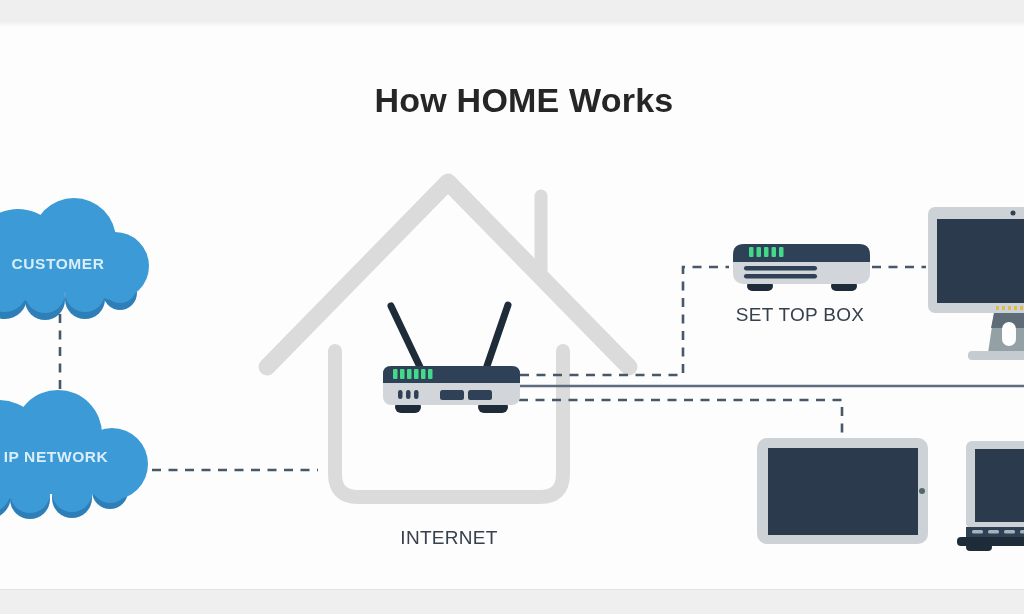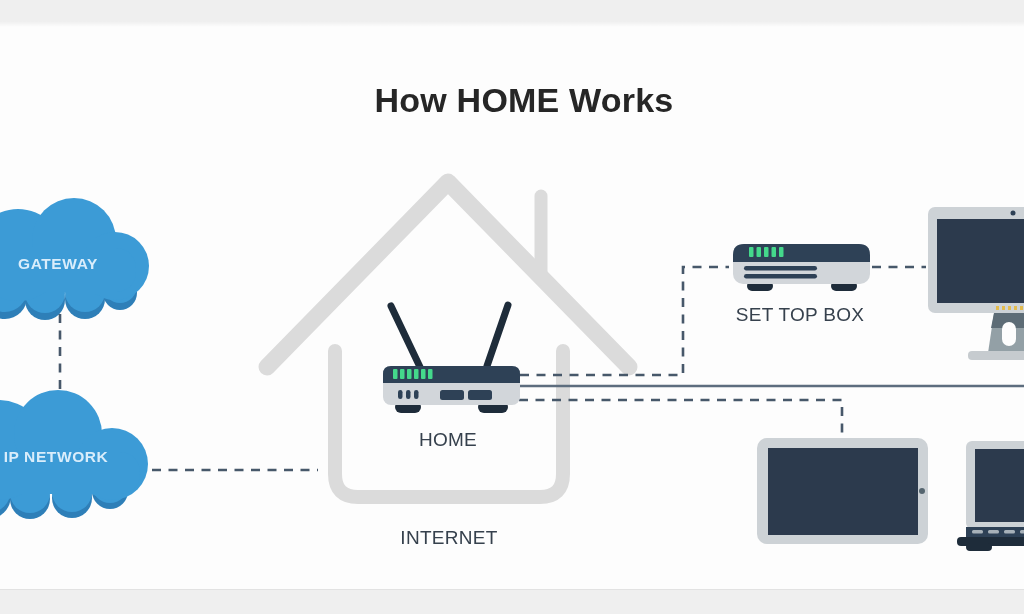--- a/index.html
+++ b/index.html
@@ -156,23 +156,22 @@
     <rect class="dk" x="966" y="527" width="122" height="11"></rect>
     <rect class="keys" x="972" y="530" width="11" height="3.5" rx="1.5"></rect>
     <rect class="keys" x="988" y="530" width="11" height="3.5" rx="1.5"></rect>
     <rect class="keys" x="1004" y="530" width="11" height="3.5" rx="1.5"></rect>
     <rect class="keys" x="1020" y="530" width="11" height="3.5" rx="1.5"></rect>
     <rect class="dkr" x="957" y="537" width="131" height="9" rx="4"></rect>
     <rect class="dkr" x="966" y="543" width="26" height="8" rx="4"></rect>
   </g>
 </svg>
 
-<div class="cloud-lbl" style="left:6px;top:255px;width:104px;">GATEWAY</div>
+<div class="cloud-lbl" style="left:6px;top:255px;width:104px;">CUSTOMER</div>
 
 <div class="cloud-lbl" style="left:-14px;top:448px;width:140px;">IP NETWORK</div>
 
 <div class="lbl node-lbl" style="left:348px;top:428px;width:200px;">
-  <div>HOME</div>
 </div>
 
 <div class="lbl node-lbl" style="left:349px;top:526px;width:200px;">INTERNET</div>
 
 <div class="lbl node-lbl" style="left:700px;top:303px;width:200px;">SET TOP BOX</div>
 
 </body></html>

